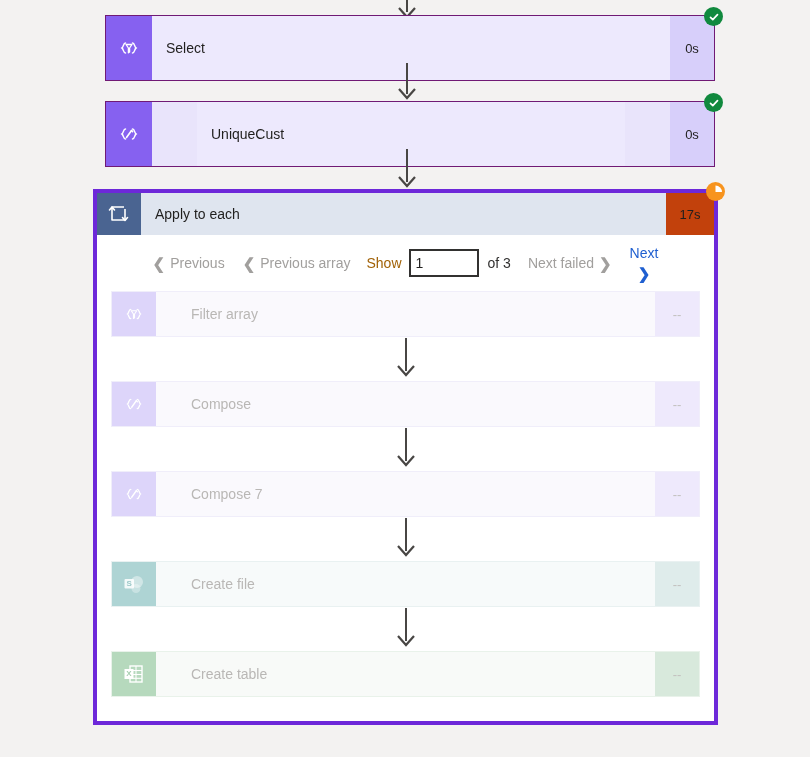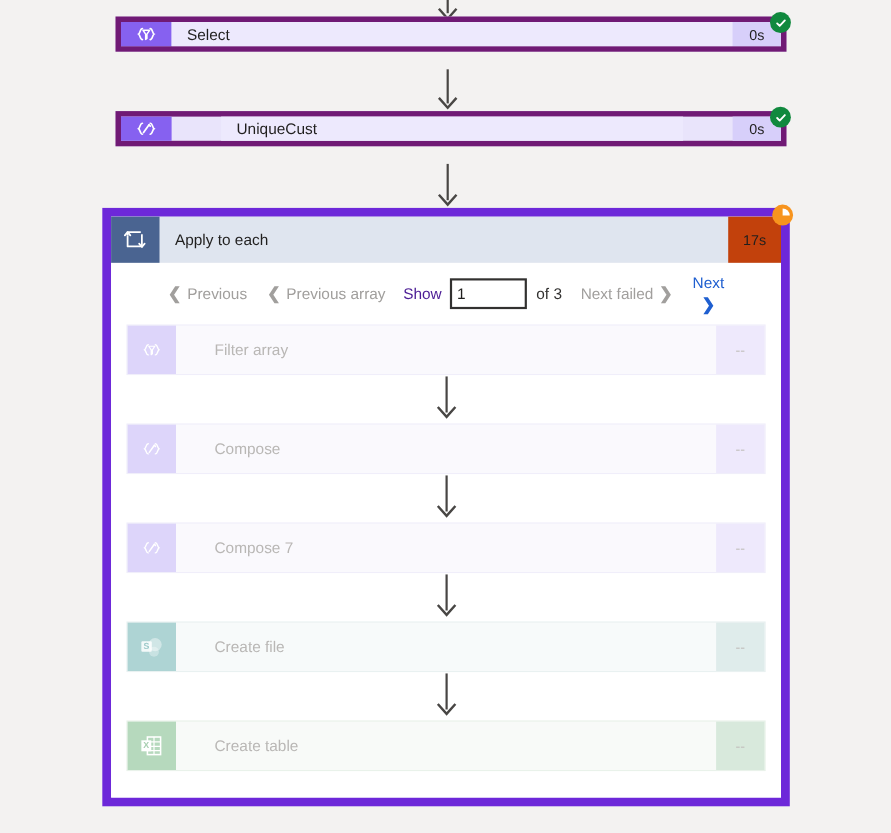--- a/index.html
+++ b/index.html
@@ -25,23 +25,23 @@
     display: flex;
     justify-content: center;
   }
   .connector svg { display: block; overflow: visible; }
 
   
   .action-card {
     position: absolute;
     display: flex;
     align-items: stretch;
-    height: 32px;
+    height: 66px;
     background: #e9e4fb;
-    border: 5px solid #701a75;
+    border: 1px solid #701a75;
   }
   .action-card .icon-box {
     width: 46px;
     min-width: 46px;
     background: #8661f0;
     display: flex;
     align-items: center;
     justify-content: center;
   }
   .action-card .card-title {
@@ -76,21 +76,21 @@
   }
   .status-badge.succeeded { background: #10893e; }
   .status-badge.running  { background: #f7941e; }
 
   
   .scope {
     position: absolute;
     left: 93px;
     top: 189px;
     width: 625px;
-    border: 8px solid #6d28d9;
+    border: 4px solid #6d28d9;
     background: #ffffff;
   }
   .scope-header {
     display: flex;
     align-items: stretch;
     height: 42px;
     background: #dfe5ef;
     position: relative;
   }
   .scope-header .icon-box {
@@ -140,21 +140,21 @@
   .pager-btn {
     display: inline-flex;
     align-items: center;
     gap: 5px;
     padding: 0 9px;
     color: #a19f9d;
     white-space: nowrap;
   }
   .pager-btn.enabled { color: #1f5fd0; flex-direction: column; }
   .pager-chev { font-size: 15px; font-weight: bold; line-height: 1; }
-  .pager-label { color: #4c1d95; padding: 0 7px; }
+  .pager-label { color: #a16207; padding: 0 7px; }
   .pager-input {
     width: 70px;
     height: 28px;
     border: 2px solid #323130;
     background: #fff;
     font-size: 14px;
     font-family: "Liberation Sans", sans-serif;
     color: #201f1e;
     padding: 0 5px;
     outline: none;

